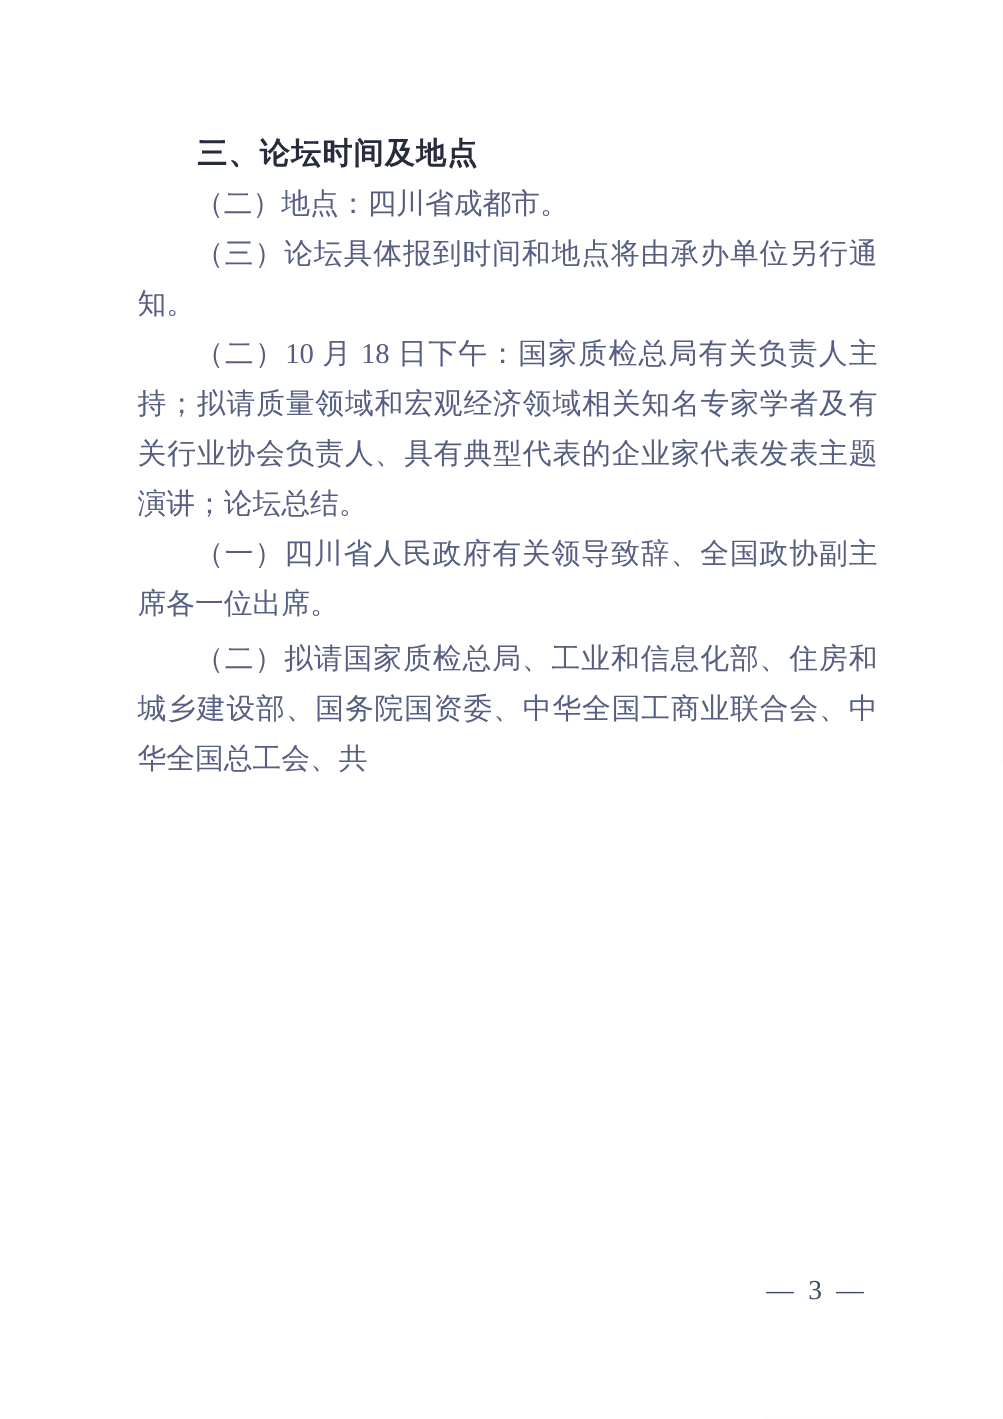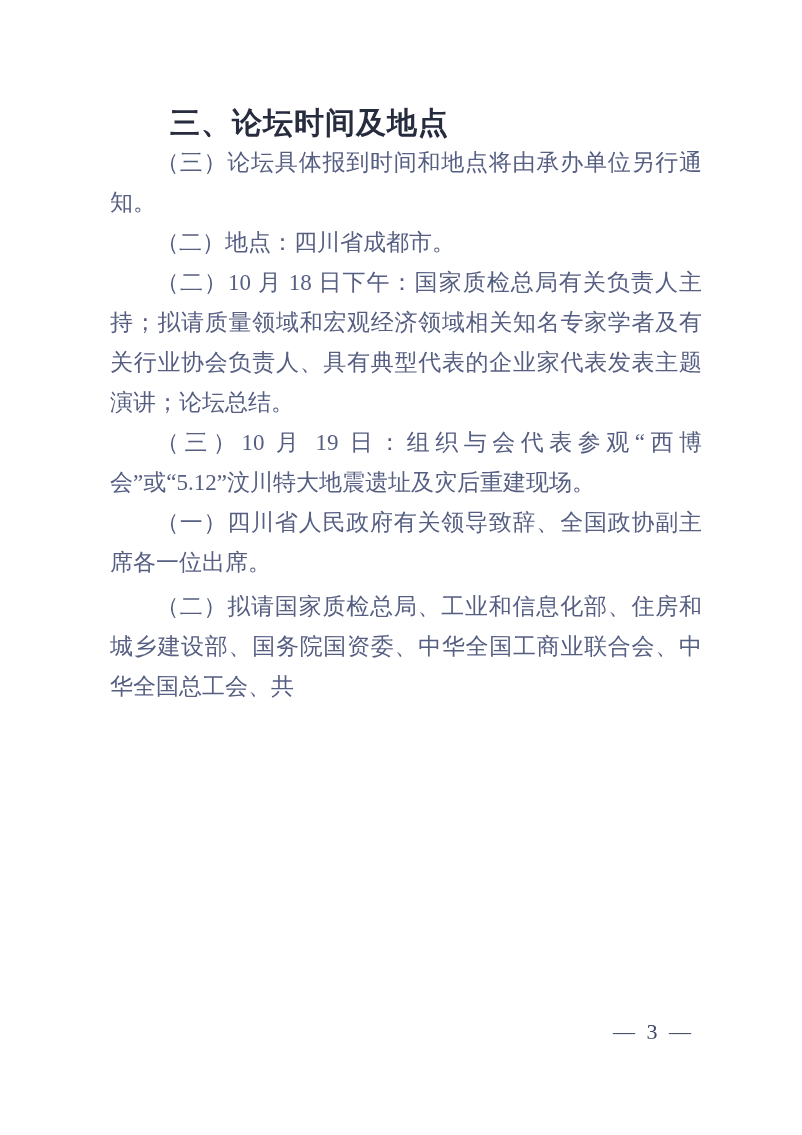--- a/index.html
+++ b/index.html
@@ -33,21 +33,21 @@
     margin: 0;
     text-indent: 2em;
   }
   .para.extra-gap {
     margin-top: 4px;
   }
   .heading {
     margin: 0;
     font-family: "Liberation Sans", "DejaVu Sans", sans-serif;
     font-weight: bold;
-    font-size: 30px;
+    font-size: 24px;
     line-height: 41px;
     color: #262b3e;
     text-indent: 2em;
     text-align: left;
     letter-spacing: 1px;
   }
   .page-number {
     position: absolute;
     right: 108px;
     bottom: 92px;
@@ -60,29 +60,28 @@
 </style>
 </head>
 <body>
 
 <div class="page">
   <div class="content">
 
     <h2 class="heading">三、论坛时间及地点</h2>
 
 
+    <p class="para">（二）地点：四川省成都市。</p>
+
     <p class="para">（三）论坛具体报到时间和地点将由承办单位另行通知。</p>
-
-    <p class="para">（二）地点：四川省成都市。</p>
 
 
 
     <p class="para">（二）10 月 18 日下午：国家质检总局有关负责人主持；拟请质量领域和宏观经济领域相关知名专家学者及有关行业协会负责人、具有典型代表的企业家代表发表主题演讲；论坛总结。</p>
 
-    <p class="para">（三）10 月 19 日：组织与会代表参观“西博会”或“5.12”汶川特大地震遗址及灾后重建现场。</p>
 
 
     <p class="para">（一）四川省人民政府有关领导致辞、全国政协副主席各一位出席。</p>
 
     <p class="para extra-gap">（二）拟请国家质检总局、工业和信息化部、住房和城乡建设部、国务院国资委、中华全国工商业联合会、中华全国总工会、共</p>
 
   </div>
 
   <div class="page-number">— 3 —</div>
 </div>

